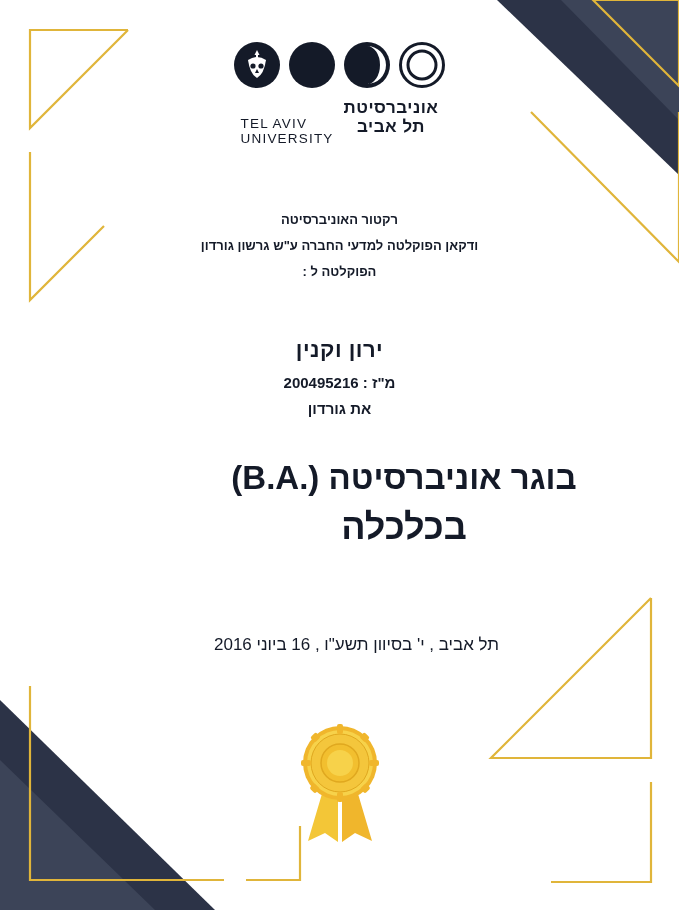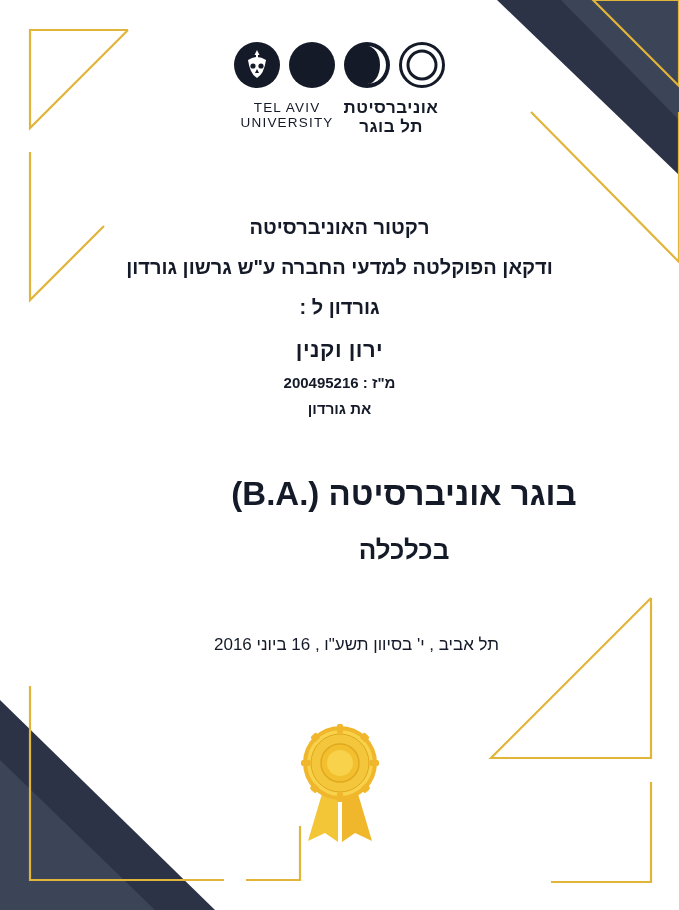--- a/index.html
+++ b/index.html
@@ -55,45 +55,46 @@
   }
   .logo-heb {
     text-align: center;
     font-weight: bold;
     color: #141a28;
     line-height: 1.12;
     font-size: 17px;
     letter-spacing: 0.5px;
   }
   .logo-eng {
-    text-align: center;
+    text-align: left;
     color: #141a28;
     line-height: 1.12;
     font-size: 13.5px;
     letter-spacing: 1.2px;
     direction: ltr;
     padding-top: 2px;
+    margin-top: 16px;
   }
 
   
   .content {
     position: absolute;
     top: 0;
     left: 0;
     width: 679px;
     text-align: center;
     direction: rtl;
     color: #141a28;
   }
 
   .block-intro {
     position: absolute;
     top: 207px;
     width: 679px;
-    font-size: 20px;
+    font-size: 13px;
     font-weight: bold;
     line-height: 2.0;
   }
   .block-intro div { white-space: nowrap; }
 
   .block-name {
     position: absolute;
     top: 337px;
     width: 679px;
   }
@@ -108,33 +109,33 @@
     font-weight: bold;
   }
   .degree-label {
     margin-top: 9px;
     font-size: 15px;
     font-weight: bold;
   }
 
   .block-degree {
     position: absolute;
-    top: 472px;
+    top: 456px;
     width: 550px;
   }
   .degree-title {
     font-size: 33px;
     font-weight: bold;
     line-height: 1.35;
   }
   .degree-field {
-    font-size: 26px;
+    font-size: 36px;
     font-weight: bold;
     line-height: 1.35;
-    margin-top: 16px;
+    margin-top: 2px;
   }
   .degree-note {
     margin-top: 10px;
     font-size: 13px;
     font-weight: normal;
     color: #1b2233;
   }
 
   .block-date {
     position: absolute;
@@ -226,35 +227,35 @@
       <span>
         <svg width="46" height="46" viewBox="0 0 46 46">
           <circle cx="23" cy="23" r="21.5" fill="none" stroke="#141a28" stroke-width="3"></circle>
           <circle cx="23" cy="23" r="14" fill="none" stroke="#141a28" stroke-width="3"></circle>
         </svg>
       </span>
     </div>
     <div class="logo-text">
       <div class="logo-heb">
         <div>אוניברסיטת</div>
-        <div>תל בוגר</div>
+        <div>תל אביב</div>
       </div>
       <div class="logo-eng">
         <div>TEL AVIV</div>
         <div>UNIVERSITY</div>
       </div>
     </div>
   </div>
 
   <div class="content">
 
     <div class="block-intro">
       <div>רקטור האוניברסיטה</div>
       <div>ודקאן הפוקלטה למדעי החברה ע"ש גרשון גורדון</div>
-      <div>גורדון ל :</div>
+      <div>הפוקלטה ל :</div>
     </div>
 
     <div class="block-name">
       <div class="student-name">ירון וקנין</div>
       <div class="student-id">מ"ז : 200495216</div>
       <div class="degree-label">את גורדון</div>
     </div>
 
     <div class="block-degree">
       <div class="degree-title">בוגר אוניברסיטה (.B.A)</div>

